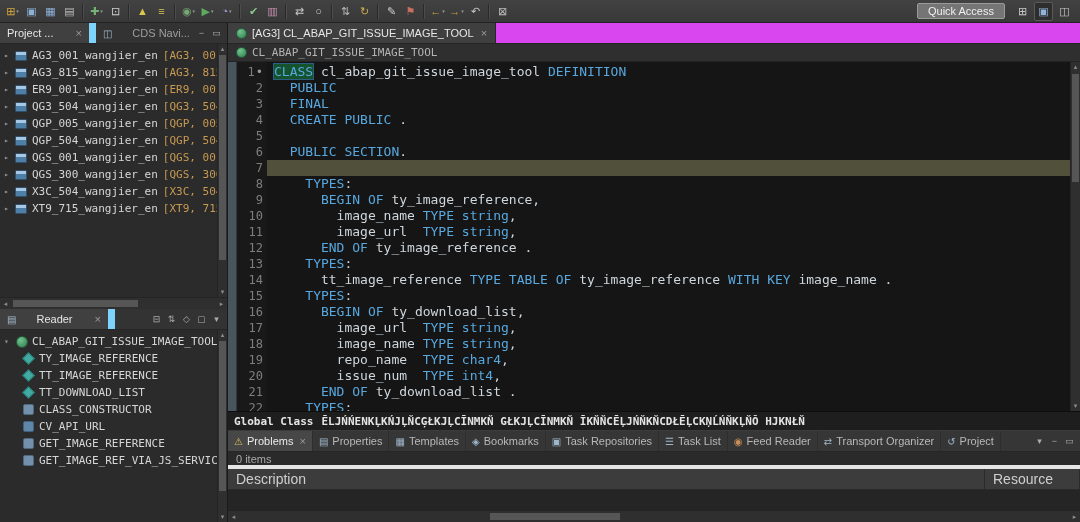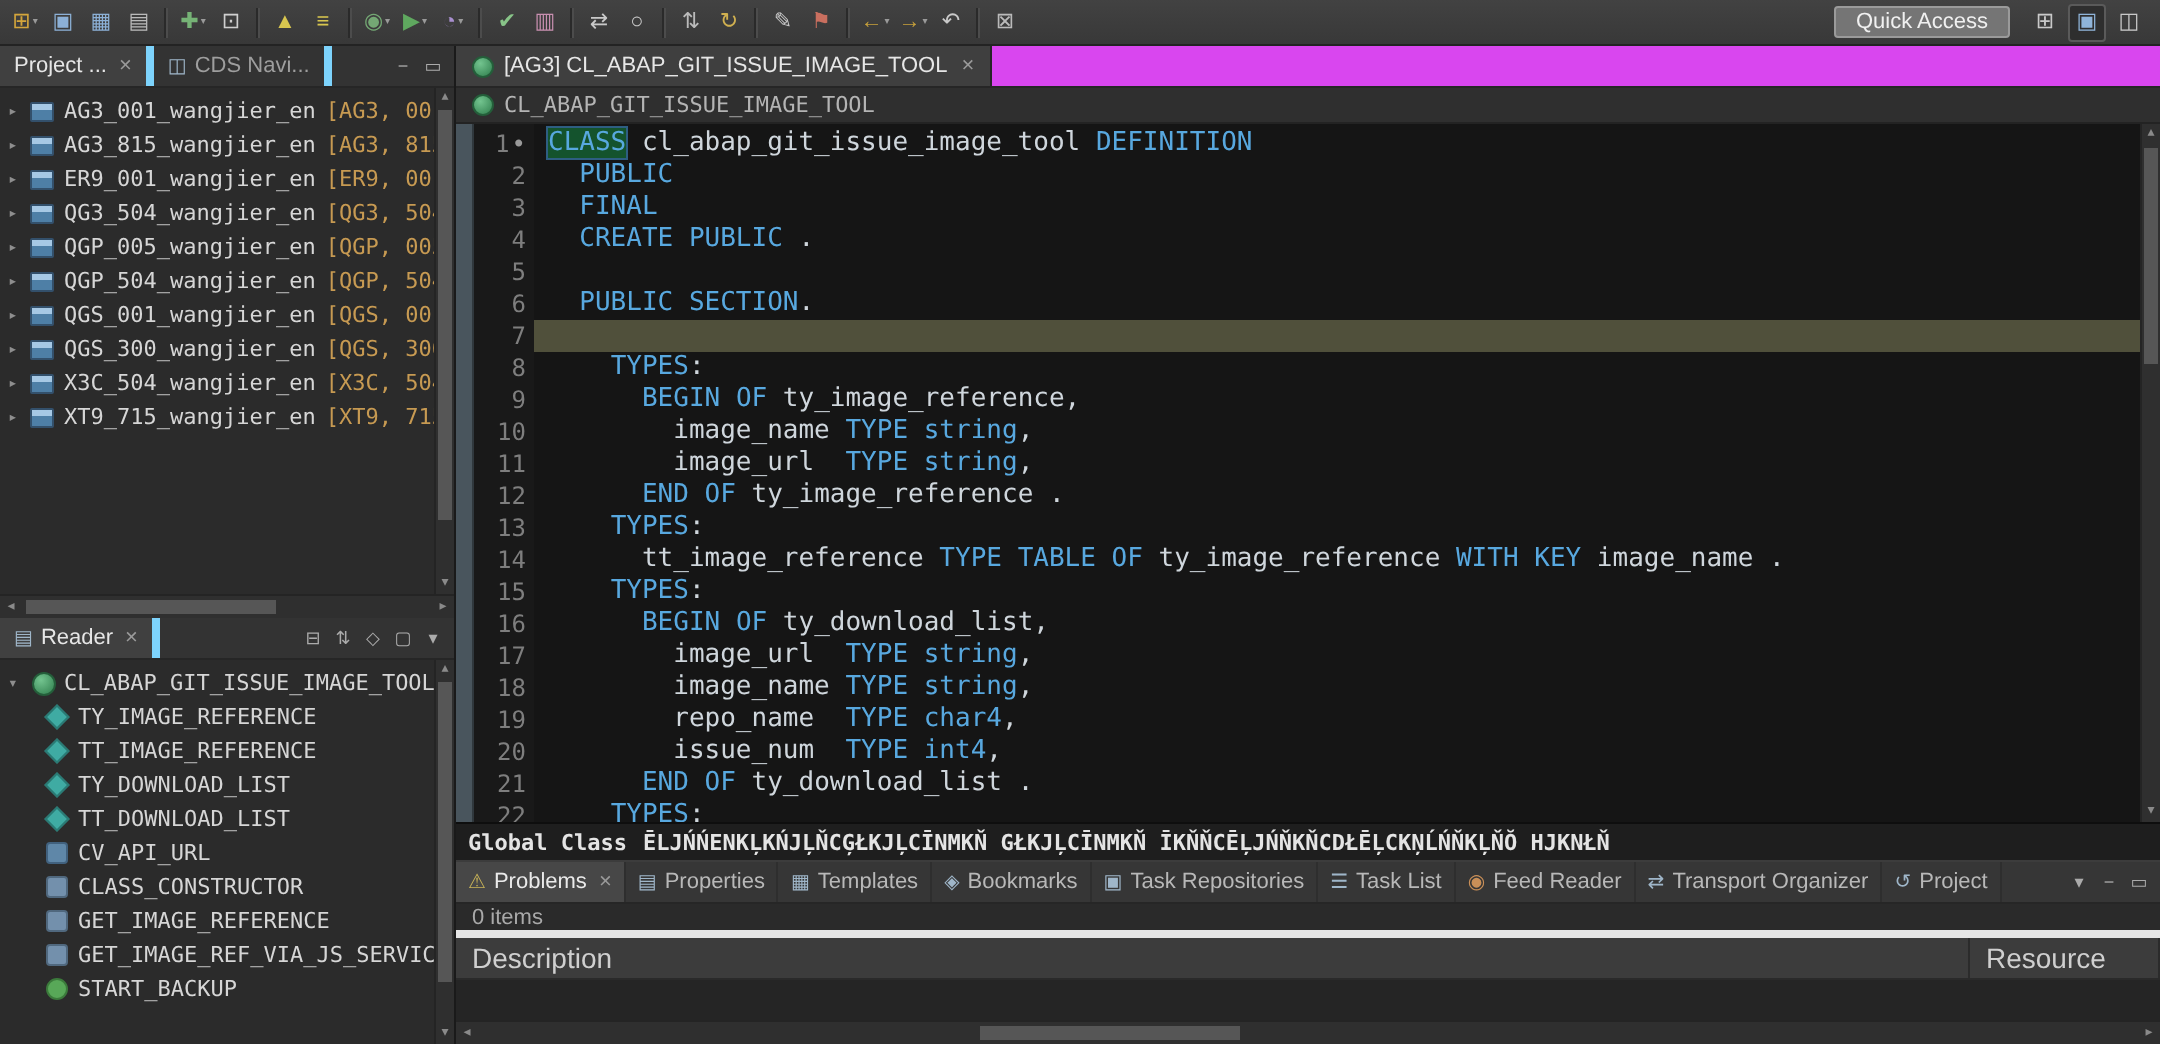--- a/index.html
+++ b/index.html
@@ -22,21 +22,21 @@
   .main{flex:1;display:flex;min-height:0}
   .left{flex:0 0 228px;display:flex;flex-direction:column;border-right:1px solid #1A1A1A;min-width:0}
   .editor-col{flex:1;display:flex;flex-direction:column;min-width:0;background:#2B2B2B}
   .panel{display:flex;flex-direction:column;min-height:0}
   .panel.project{flex:0 0 286px}
   .panel.outline{flex:1}
 
   
   .tabbar{flex:0 0 21px;height:21px;background:#333;border-bottom:1px solid #262626;display:flex;align-items:stretch}
   .tabs{display:flex;flex:1;min-width:0;overflow:hidden}
-  .tab{display:flex;align-items:center;gap:4px;padding:0 7px;font-size:11px;color:#9E9E9E;border-right:4px solid #7dd3fc;white-space:nowrap}
+  .tab{display:flex;align-items:center;gap:20px;padding:0 7px;font-size:11px;color:#9E9E9E;border-right:7px solid #7dd3fc;white-space:nowrap}
   .tab.active{background:#404040;color:#E6E6E6}
   .tab-gl{color:#9FB6C9;font-size:10px}
   .close-x::before{content:"×"}
   .close-x{color:#9A9A9A;font-size:11px;margin-left:2px}
   .winbtns{display:flex;align-items:center;gap:2px;padding:0 4px;color:#ABABAB;font-size:9px}
   .winbtn{min-width:13px;text-align:center}
 
   
   .tree-wrap{flex:1;display:flex;min-height:0;background:#2B2B2B}
   .tree{flex:1;overflow:hidden;padding-top:3px;font-family:"DejaVu Sans Mono",monospace;font-size:11px;min-width:0}
@@ -335,45 +335,37 @@
               <div class="trow child">
                 <span class="oic type"></span>
                 <span>TY_IMAGE_REFERENCE</span>
               </div>
               <div class="trow child">
                 <span class="oic type"></span>
                 <span>TT_IMAGE_REFERENCE</span>
               </div>
               <div class="trow child">
                 <span class="oic type"></span>
-                <span>TY_DOWNLOAD_LIST</span>
-              </div>
-              <div class="trow child">
-                <span class="oic type"></span>
                 <span>TT_DOWNLOAD_LIST</span>
+              </div>
+              <div class="trow child">
+                <span class="oic method"></span>
+                <span>CLASS_CONSTRUCTOR</span>
               </div>
               <div class="trow child">
                 <span class="oic constant"></span>
                 <span>CV_API_URL</span>
               </div>
               <div class="trow child">
                 <span class="oic method"></span>
-                <span>CLASS_CONSTRUCTOR</span>
-              </div>
-              <div class="trow child">
-                <span class="oic method"></span>
                 <span>GET_IMAGE_REFERENCE</span>
               </div>
               <div class="trow child">
                 <span class="oic method"></span>
                 <span>GET_IMAGE_REF_VIA_JS_SERVICE</span>
-              </div>
-              <div class="trow child">
-                <span class="oic method-public"></span>
-                <span>START_BACKUP</span>
               </div>
             </div>
           <div class="vscroll">
             <span class="sarr arr-u"></span>
             <span class="thumb t-outl"></span>
             <span class="sarr arr-d"></span>
           </div>
         </div>
       </section>
 

